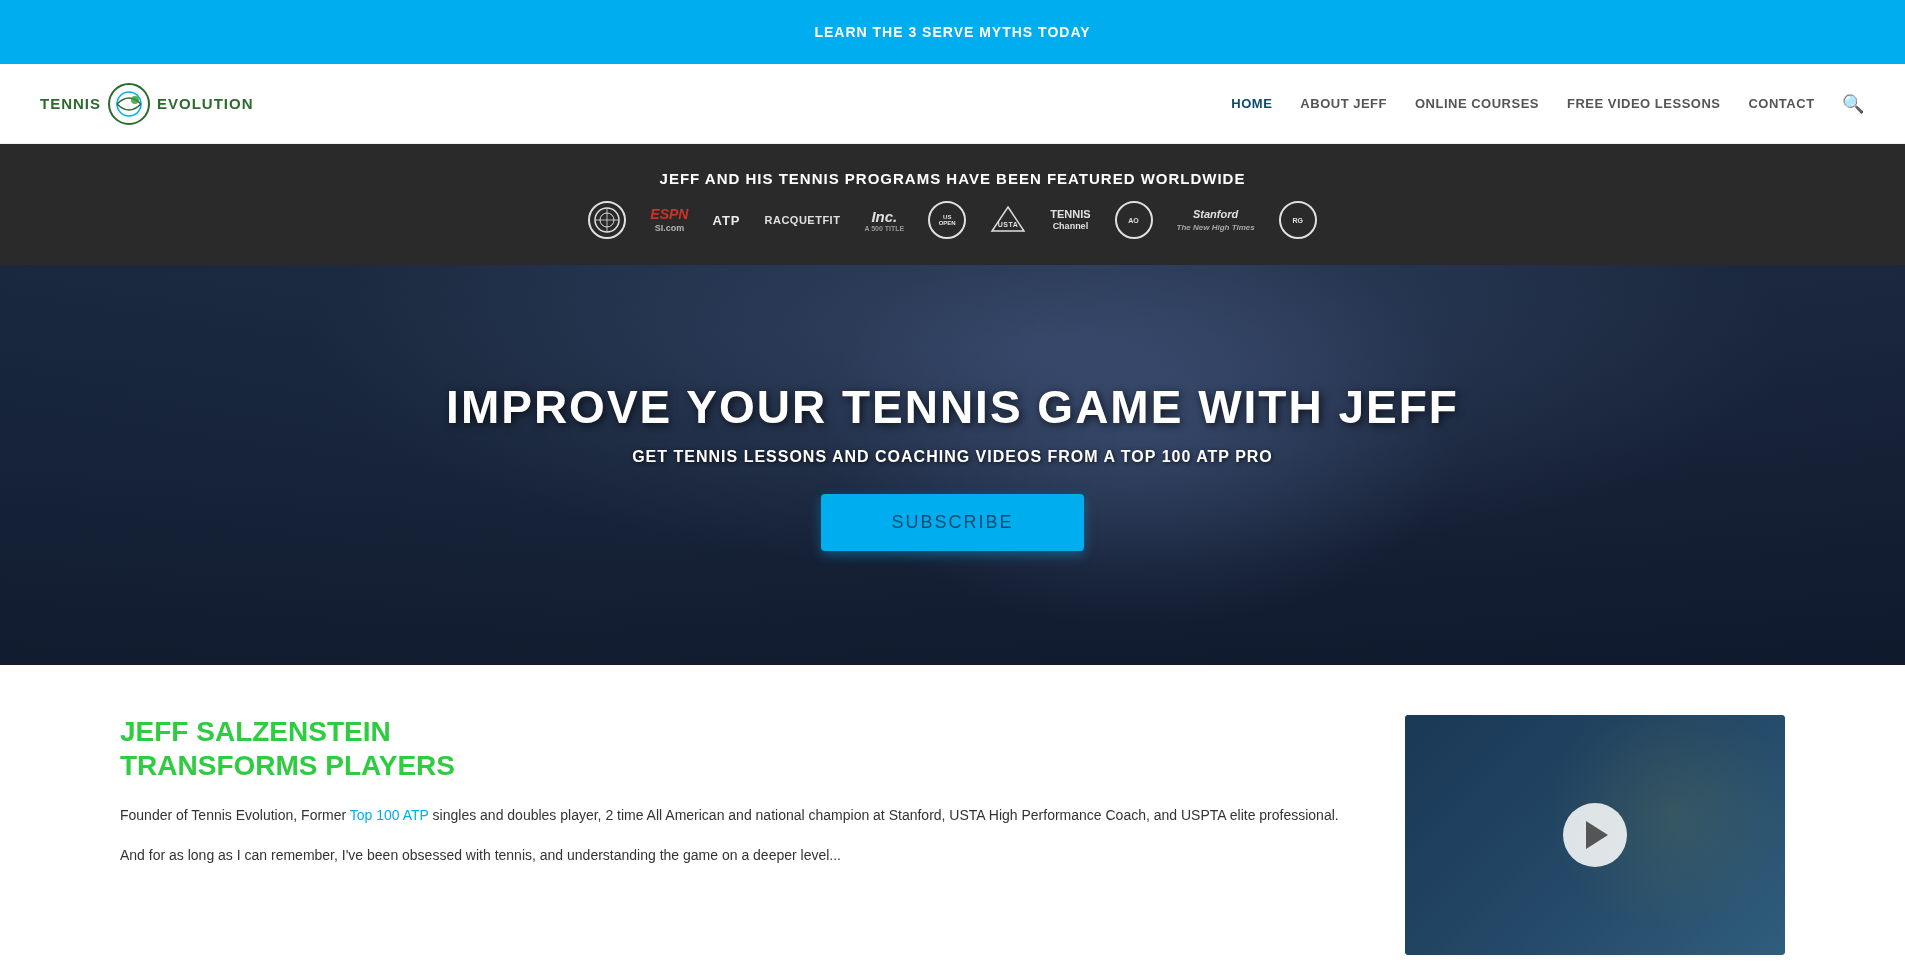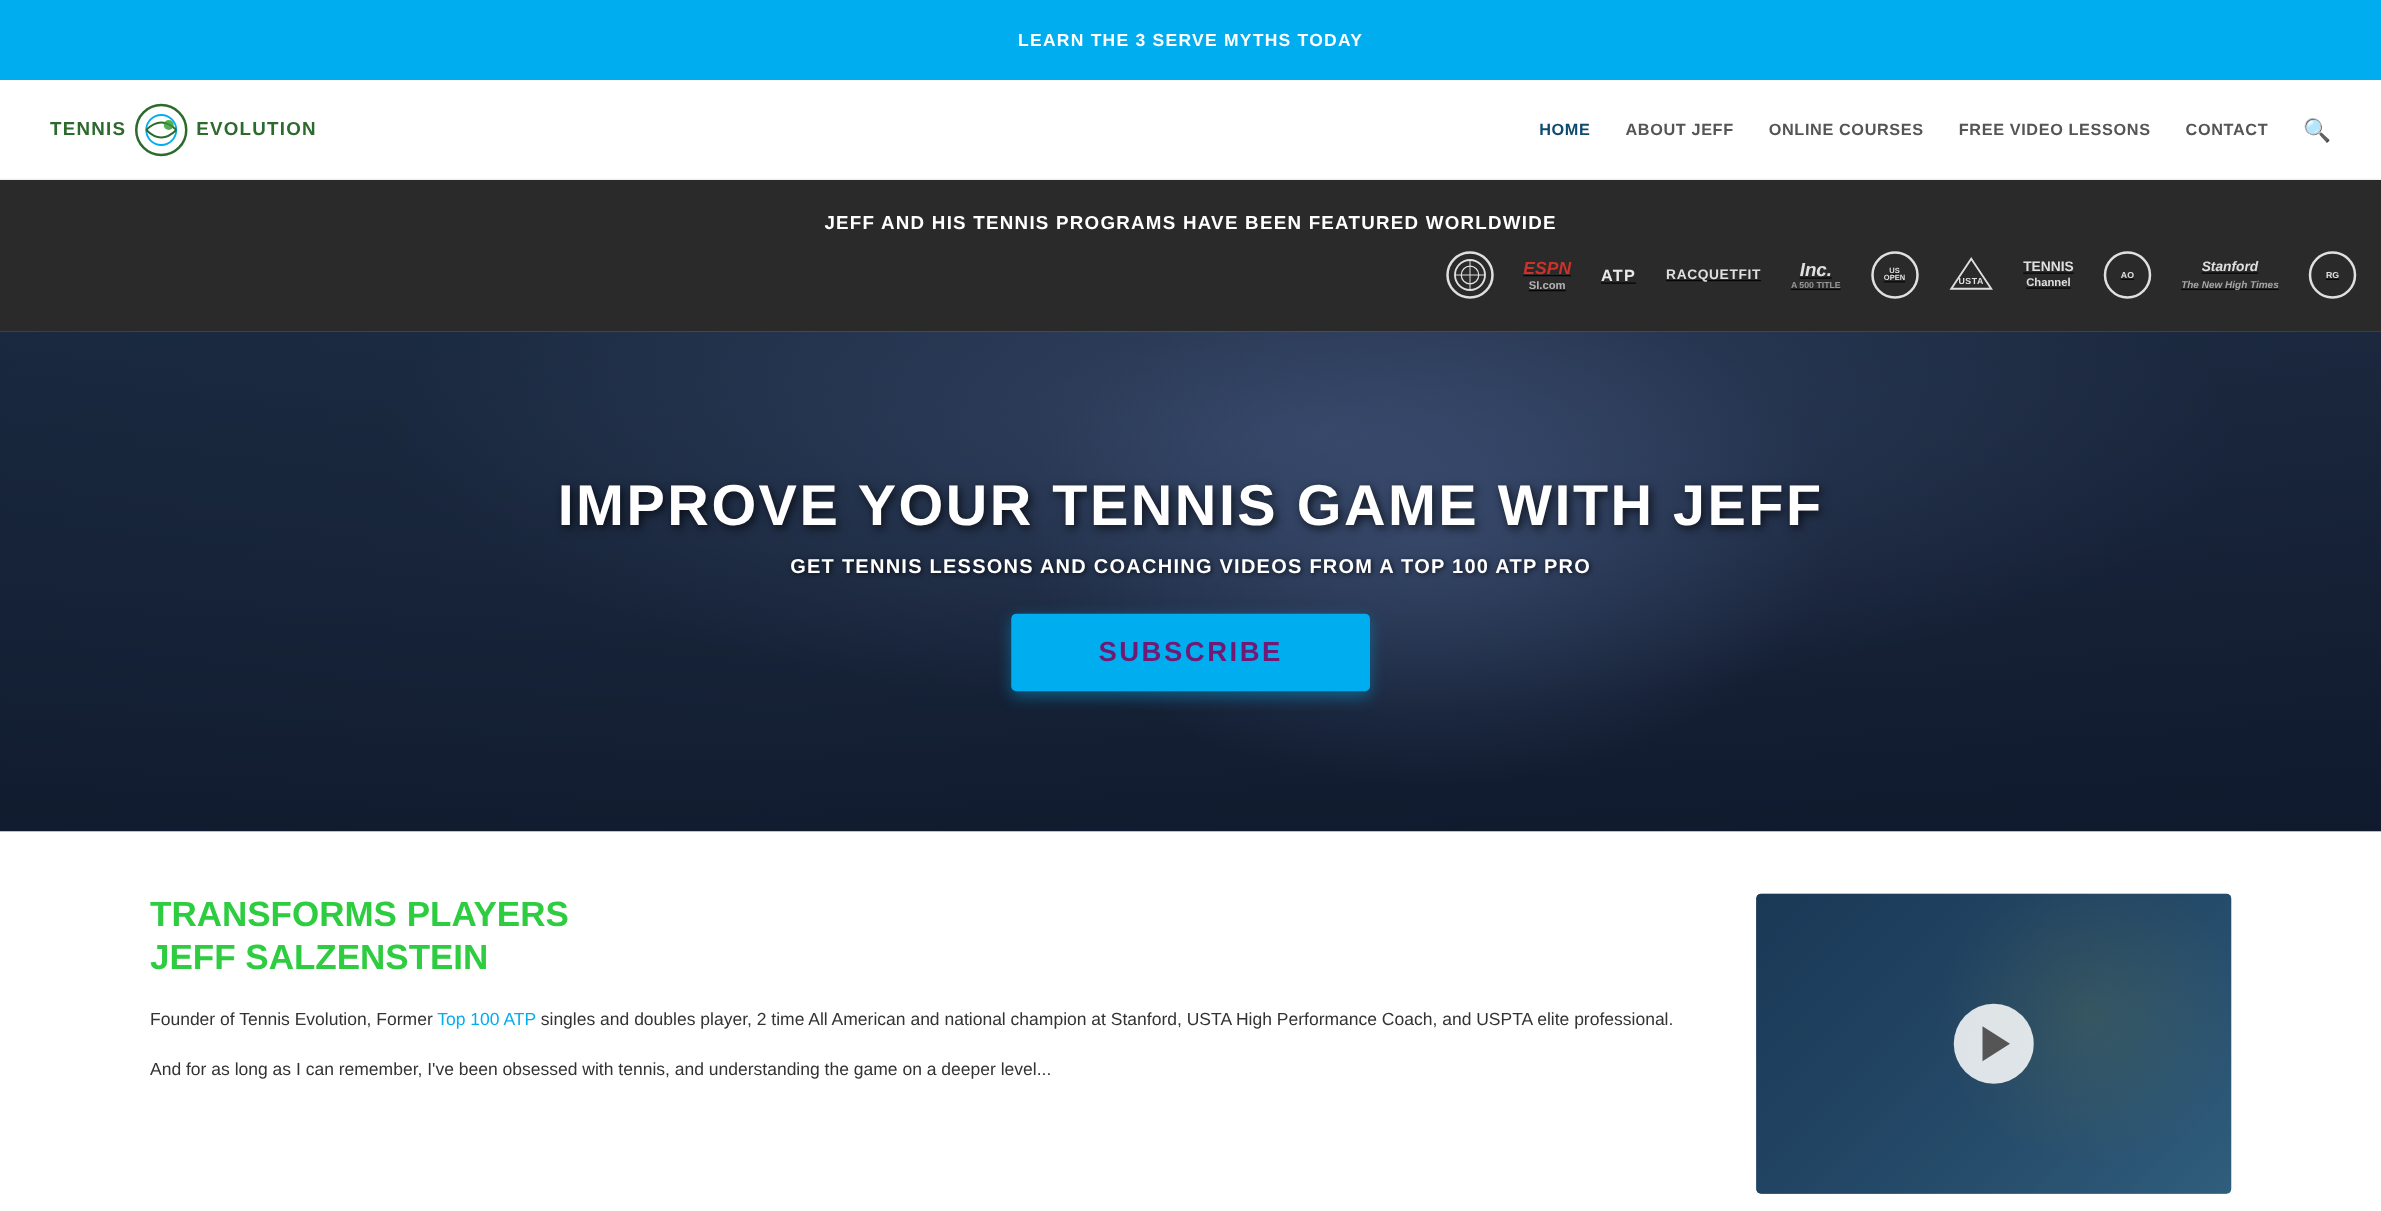--- a/index.html
+++ b/index.html
@@ -92,24 +92,23 @@
       font-size: 15px;
       font-weight: bold;
       letter-spacing: 1px;
       margin-bottom: 14px;
       text-transform: uppercase;
     }
 
     #logos-row {
       display: flex;
       align-items: center;
-      justify-content: flex-end;
+      justify-content: center;
       gap: 24px;
       flex-wrap: wrap;
-      text-decoration: underline;
     }
 
     .brand-logo {
       color: white;
       font-size: 12px;
       font-weight: bold;
       opacity: 0.85;
       white-space: nowrap;
     }
 
@@ -157,25 +156,25 @@
       font-size: 16px;
       font-weight: 700;
       letter-spacing: 1px;
       text-transform: uppercase;
       margin-bottom: 28px;
       text-shadow: 1px 1px 4px rgba(0,0,0,0.7);
     }
 
     #subscribe-btn {
       background: #00AEEF;
-      color: #701a75;
+      color: #0c4a6e;
       border: none;
       padding: 18px 70px;
-      font-size: 22px;
-      font-weight: bold;
+      font-size: 18px;
+      font-weight: normal;
       letter-spacing: 2px;
       text-transform: uppercase;
       cursor: pointer;
       border-radius: 4px;
       box-shadow: 0 4px 12px rgba(0,174,239,0.4);
     }
 
     
     #content-section {
       display: flex;
@@ -368,22 +367,22 @@
   <div id="hero-content">
     <div id="hero-title">IMPROVE YOUR TENNIS GAME WITH JEFF</div>
     <div id="hero-subtitle">GET TENNIS LESSONS AND COACHING VIDEOS FROM A TOP 100 ATP PRO</div>
     <button id="subscribe-btn">SUBSCRIBE</button>
   </div>
 </div>
 
 <div id="content-section">
   <div id="bio-section">
     <div id="bio-title">
+      <div>JEFF SALZENSTEIN</div>
       <div>TRANSFORMS PLAYERS</div>
-      <div>JEFF SALZENSTEIN</div>
     </div>
     <p id="bio-text-1">
       Founder of Tennis Evolution, Former <span class="highlight">Top 100 ATP</span> singles and doubles player, 2 time All American and national champion at Stanford, USTA High Performance Coach, and USPTA elite professional.
     </p>
     <p id="bio-text-2">And for as long as I can remember, I've been obsessed with tennis, and understanding the game on a deeper level...</p>
   </div>
 
   <div id="video-section">
     <div id="video-thumbnail">
       <div id="video-thumbnail-bg"></div>

